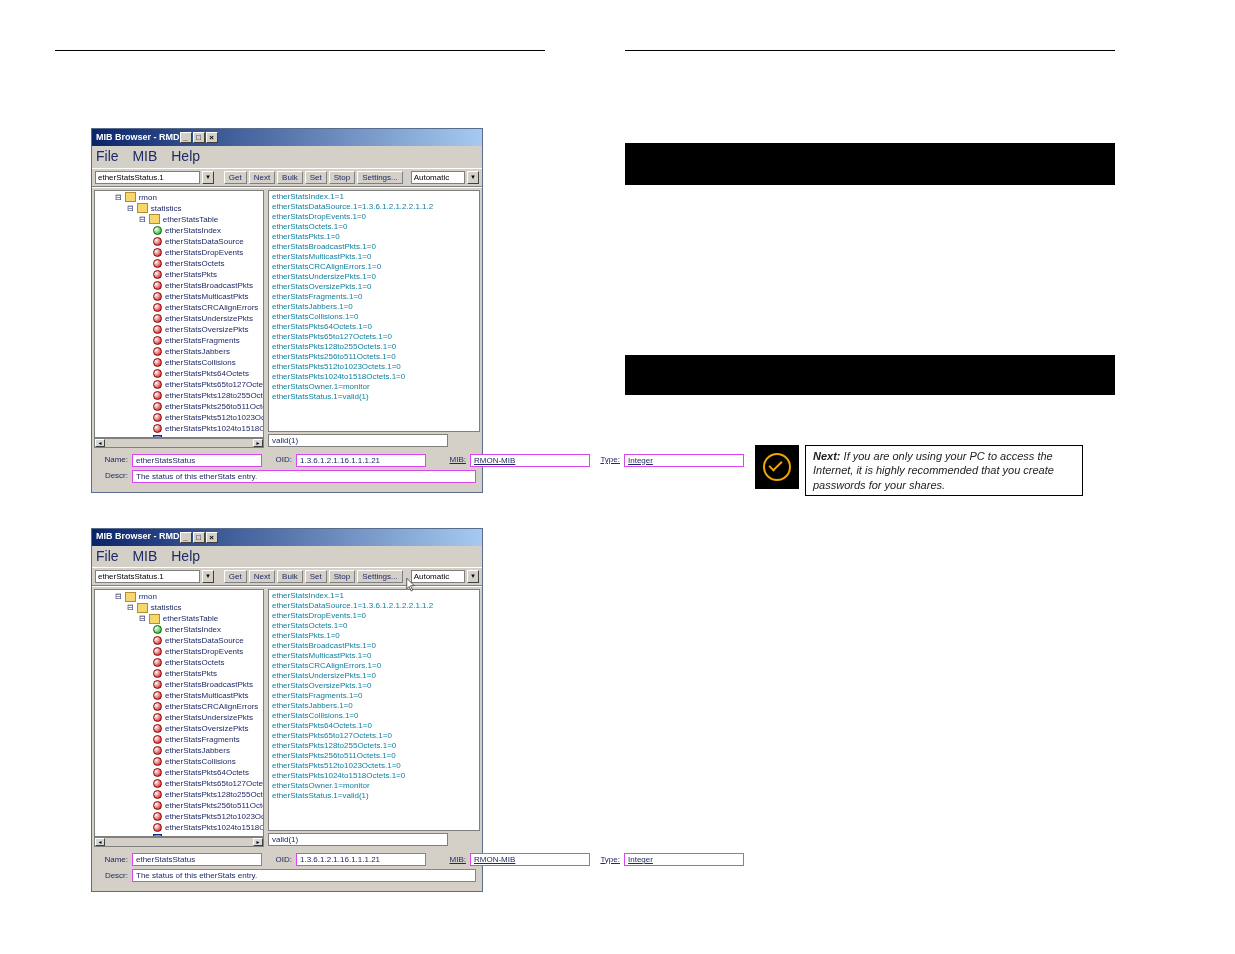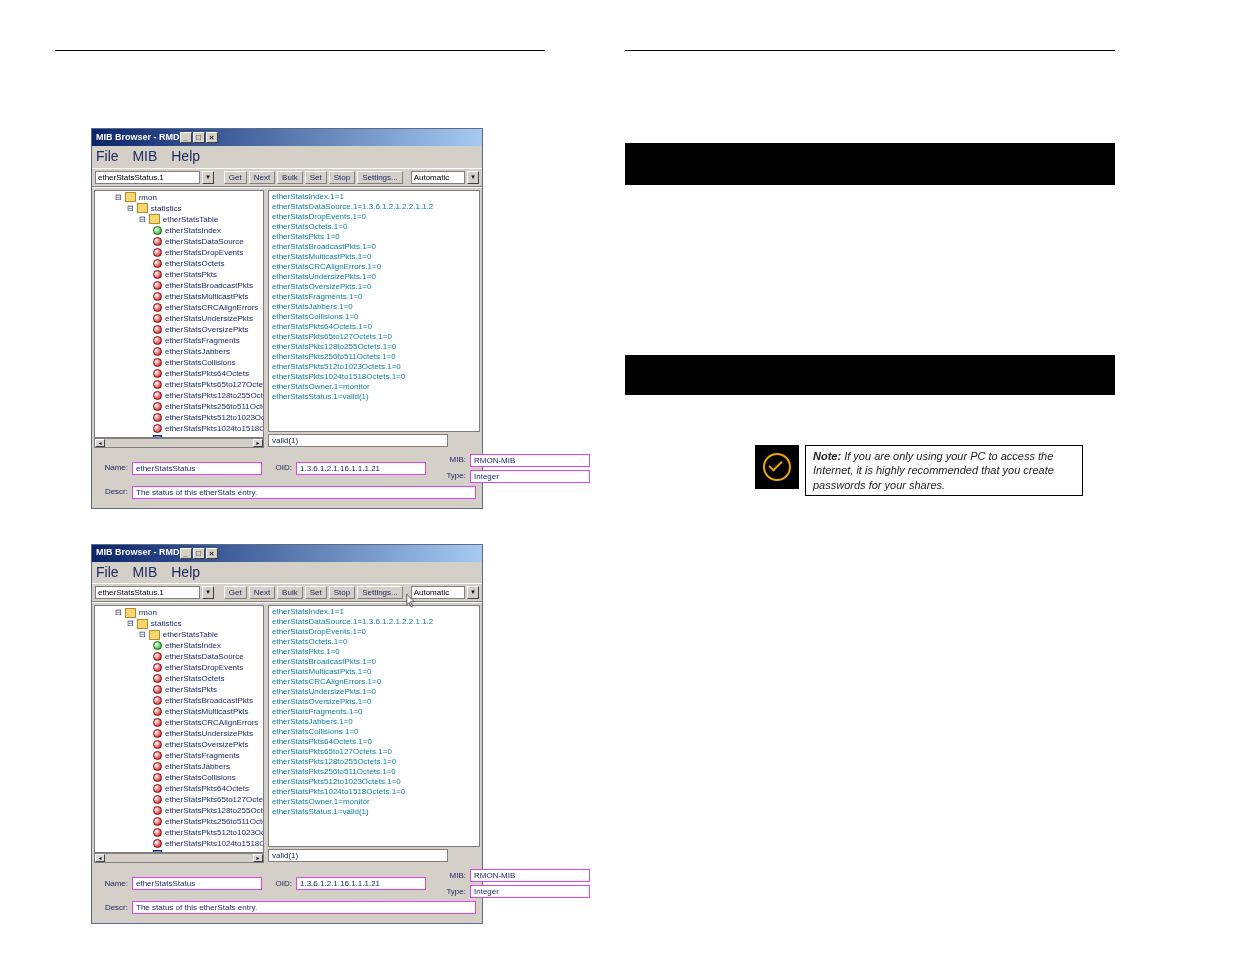--- a/index.html
+++ b/index.html
@@ -244,22 +244,23 @@
     font-size: 8px;
     line-height: 11px;
     box-sizing: border-box;
   }
   .form-left {
     display: flex;
     flex: 1;
   }
   .form-right {
     display: flex;
-    flex-direction: column;
+    flex-direction: row;
     flex: 1;
+    text-decoration: underline;
   }
   .form-cols {
     display: flex;
     gap: 10px;
   }
   .cursor {
     position: absolute;
     top: 48px;
     right: 64px;
     width: 12px;
@@ -733,19 +734,19 @@
 
       <div>
         <div class="blackbar"></div>
       </div>
 
       <div class="note-box">
         <div class="note-icon">
           <div class="checkmark"></div>
         </div>
         <div class="note-text">
-          <b>Note:</b>
+          <b>Next:</b>
           <span>If you are only using your PC to access the Internet, it is highly recommended that you create passwords for your shares.</span>
         </div>
       </div>
     </div>
   </div>
 </div>
 
 </body></html>

